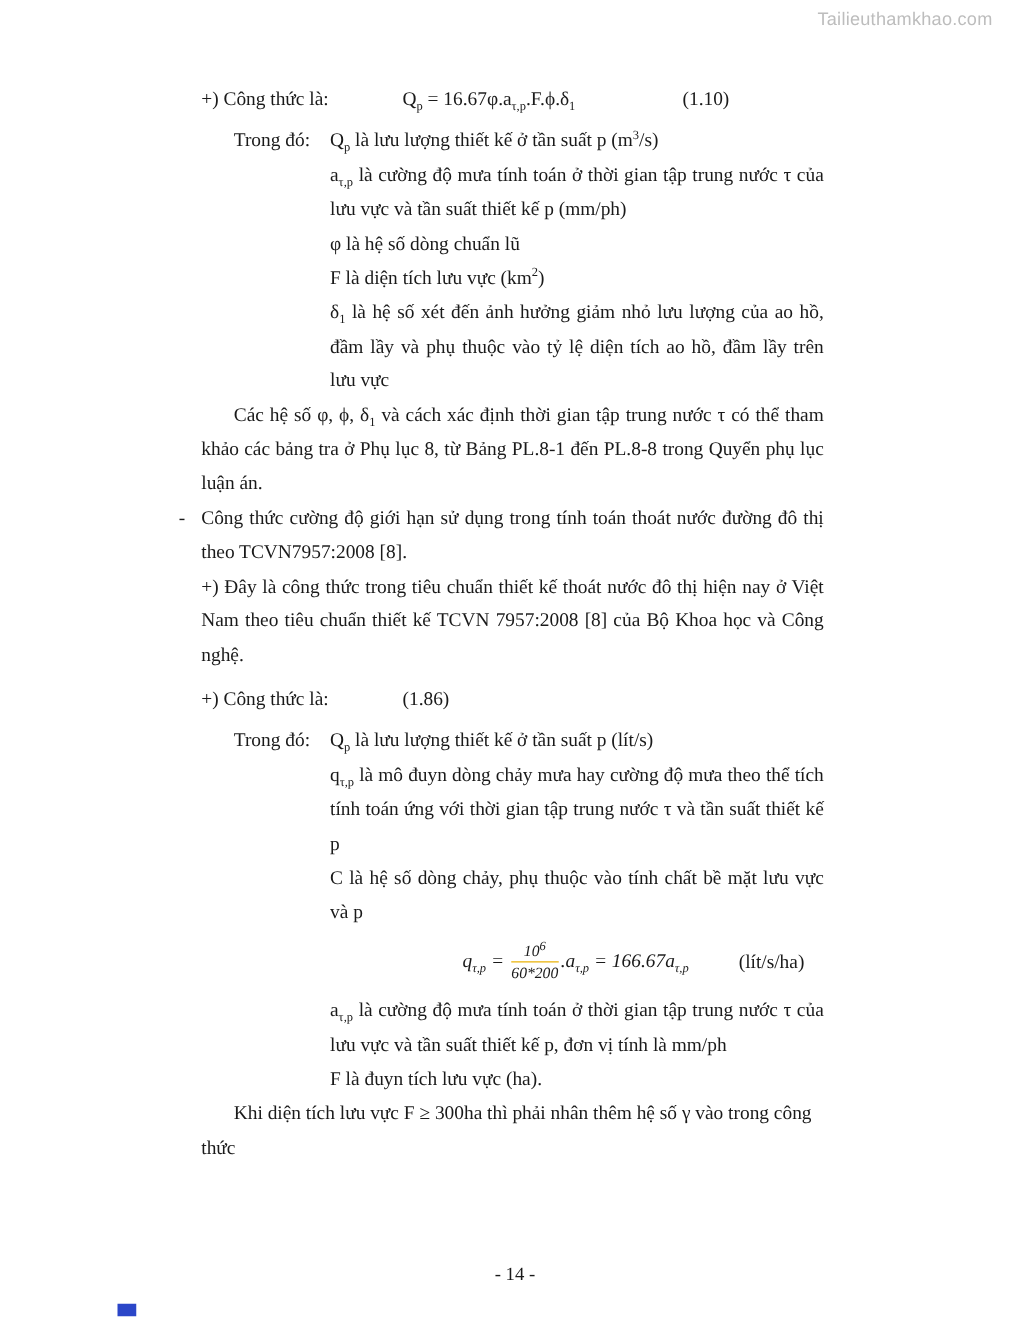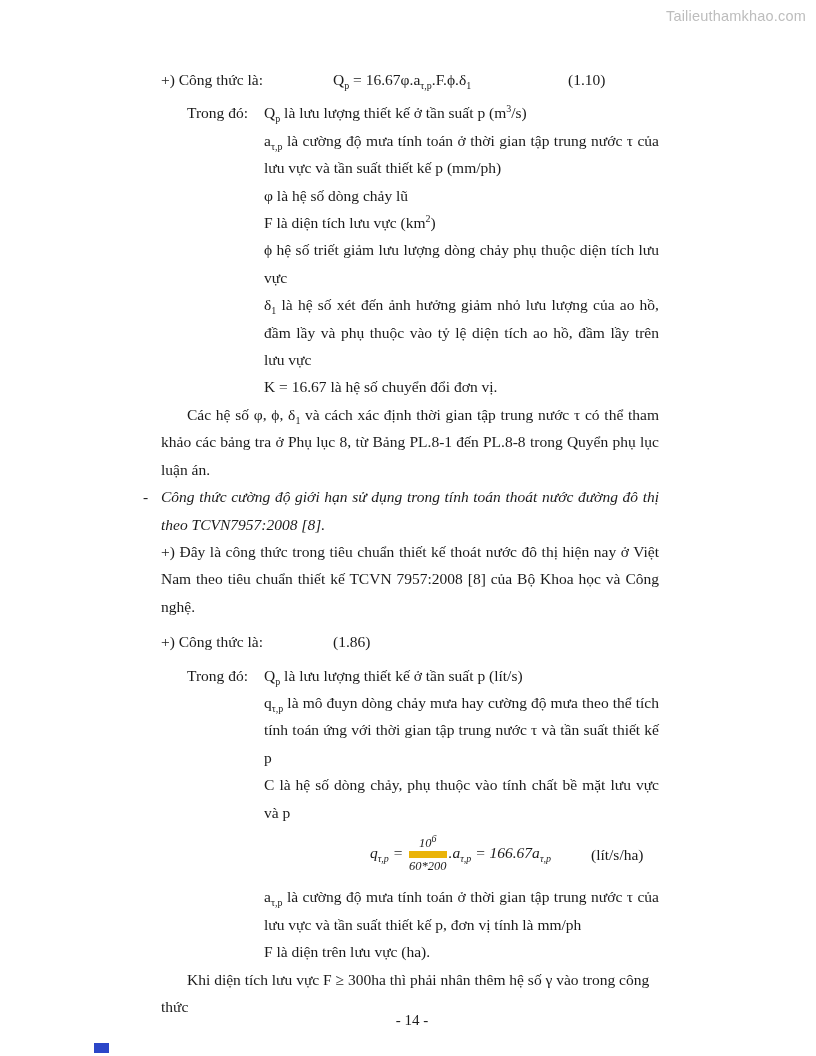--- a/index.html
+++ b/index.html
@@ -8,55 +8,55 @@
     position: relative;
     width: 816px; height: 1056px;
     margin: 0 auto;
     background: #ffffff;
     overflow: hidden;
     font-family: "Liberation Serif", "DejaVu Serif", serif;
     font-size: 15.5px;
     color: #1a1a1a;
   }
   .watermark {
-    position: absolute; top: 8px; right: 10px;
+    position: absolute; top: 8px; right: 22px;
     font-family: "Liberation Sans", "DejaVu Sans", sans-serif;
     font-size: 14.5px; color: #bdbdbd; letter-spacing: .2px;
   }
   .content {
     position: absolute; left: 161px; top: 58px; width: 498px;
     line-height: 27.4px;
   }
   p.para { margin: 0; }
   .justify { text-align: justify; }
   .indent { text-indent: 26px; }
-  .italic { font-style: italic; }
+  .italic { }
   sup { font-size: 10px; vertical-align: super; line-height: 0; }
   sub { font-size: 10px; vertical-align: sub; line-height: 0; }
 
-  .formula-line { display: flex; align-items: flex-end; margin: 8px 0 6px 0; gap: 11px; }
+  .formula-line { display: flex; align-items: flex-end; margin: 8px 0 6px 0; }
   .f-label { flex: none; width: 161px; }
   .f-math { white-space: nowrap; }
   .f-math-110 { flex: none; width: 224px; }
   .f-math-111 { flex: none; width: 158px; }
   .f-num { flex: none; }
 
   .def-block { display: flex; margin-top: 5px; }
   .def-label { flex: none; width: 77px; margin-left: 26px; }
   .def-items { width: 395px; }
   .def-item { text-align: justify; }
   .def-cont { margin-left: 103px; width: 395px; text-align: justify; }
 
   .q-formula { display: flex; align-items: center; margin: 9px 0 9px 209px; }
   .q-math { font-style: italic; white-space: nowrap; }
   .frac {
     display: inline-block; text-align: center; vertical-align: middle;
     font-size: 12.5px; line-height: 1.3; margin: 0 2px;
   }
-  .frac-num { display: block; border-bottom: 7px solid #eab308; padding: 0 5px; }
+  .frac-num { display: block; border-bottom: 1px solid #eab308; padding: 0 5px; }
   .frac-den { display: block; }
   .q-unit { margin-left: 40px; }
 
   .bullet-row { display: flex; }
   .bullet-dash { flex: none; width: 18px; margin-left: -18px; }
 
   .footer {
     position: absolute; top: 1012px; left: 4px; width: 100%;
     text-align: center; font-size: 15px;
   }
@@ -79,25 +79,23 @@
       <span class="f-label">+)  Công thức là:</span>
       <span class="f-math f-math-110"><span>Q</span><sub>p</sub><span> = 16.67φ.a</span><sub>τ,p</sub><span>.F.ϕ.δ</span><sub>1</sub></span>
       <span class="f-num">(1.10)</span>
     </div>
 
     <div class="def-block">
       <div class="def-label">Trong đó:</div>
       <div class="def-items">
         <div class="def-item"><span>Q</span><sub>p</sub><span> là lưu lượng thiết kế ở tần suất p (m</span><sup>3</sup><span>/s)</span></div>
         <div class="def-item"><span>a</span><sub>τ,p</sub><span> là cường độ mưa tính toán ở thời gian tập trung nước τ của lưu vực và tần suất thiết kế p (mm/ph)</span></div>
-        <div class="def-item">φ là hệ số dòng chảy lũ</div>
+        <div class="def-item">φ là hệ số dòng chuẩn lũ</div>
         <div class="def-item"><span>F là diện tích lưu vực (km</span><sup>2</sup><span>)</span></div>
-        <div class="def-item">ϕ hệ số triết giảm lưu lượng dòng chảy phụ thuộc diện tích lưu vực</div>
         <div class="def-item"><span>δ</span><sub>1</sub><span> là hệ số xét đến ảnh hưởng giảm nhỏ lưu lượng của ao hồ, đầm lầy và phụ thuộc vào tỷ lệ diện tích ao hồ, đầm lầy trên lưu vực</span></div>
-        <div class="def-item">K = 16.67 là hệ số chuyển đổi đơn vị.</div>
       </div>
     </div>
 
     <p class="para justify indent"><span>Các hệ số φ, ϕ, δ</span><sub>1</sub><span> và cách xác định thời gian tập trung nước τ có thể tham khảo các bảng tra ở Phụ lục 8, từ Bảng PL.8-1 đến PL.8-8 trong Quyển phụ lục luận án.</span></p>
 
     <div class="bullet-row">
       <span class="bullet-dash">-</span>
       <p class="para justify italic">Công thức cường độ giới hạn sử dụng trong tính toán thoát nước đường đô thị theo TCVN7957:2008 [8].</p>
     </div>
 
@@ -117,21 +115,21 @@
       </div>
     </div>
 
     <div class="q-formula">
       <span class="q-math"><span>q</span><sub>τ,p</sub><span> = </span><span class="frac"><span class="frac-num"><span>10</span><sup>6</sup></span><span class="frac-den">60*200</span></span><span>.a</span><sub>τ,p</sub><span> = 166.67a</span><sub>τ,p</sub></span>
       <span class="q-unit">(lít/s/ha)</span>
     </div>
 
     <div class="def-cont">
       <div class="def-item"><span>a</span><sub>τ,p</sub><span> là cường độ mưa tính toán ở thời gian tập trung nước τ của lưu vực và tần suất thiết kế p, đơn vị tính là mm/ph</span></div>
-      <div class="def-item">F là diện trên lưu vực (ha).</div>
+      <div class="def-item">F là đuyn tích lưu vực (ha).</div>
     </div>
 
     <p class="para indent">Khi diện tích lưu vực F ≥ 300ha thì phải nhân thêm hệ số γ vào trong công thức</p>
 
   </div>
 
   <div class="footer">- 14 -</div>
 
   <div class="blue-mark"></div>
 

